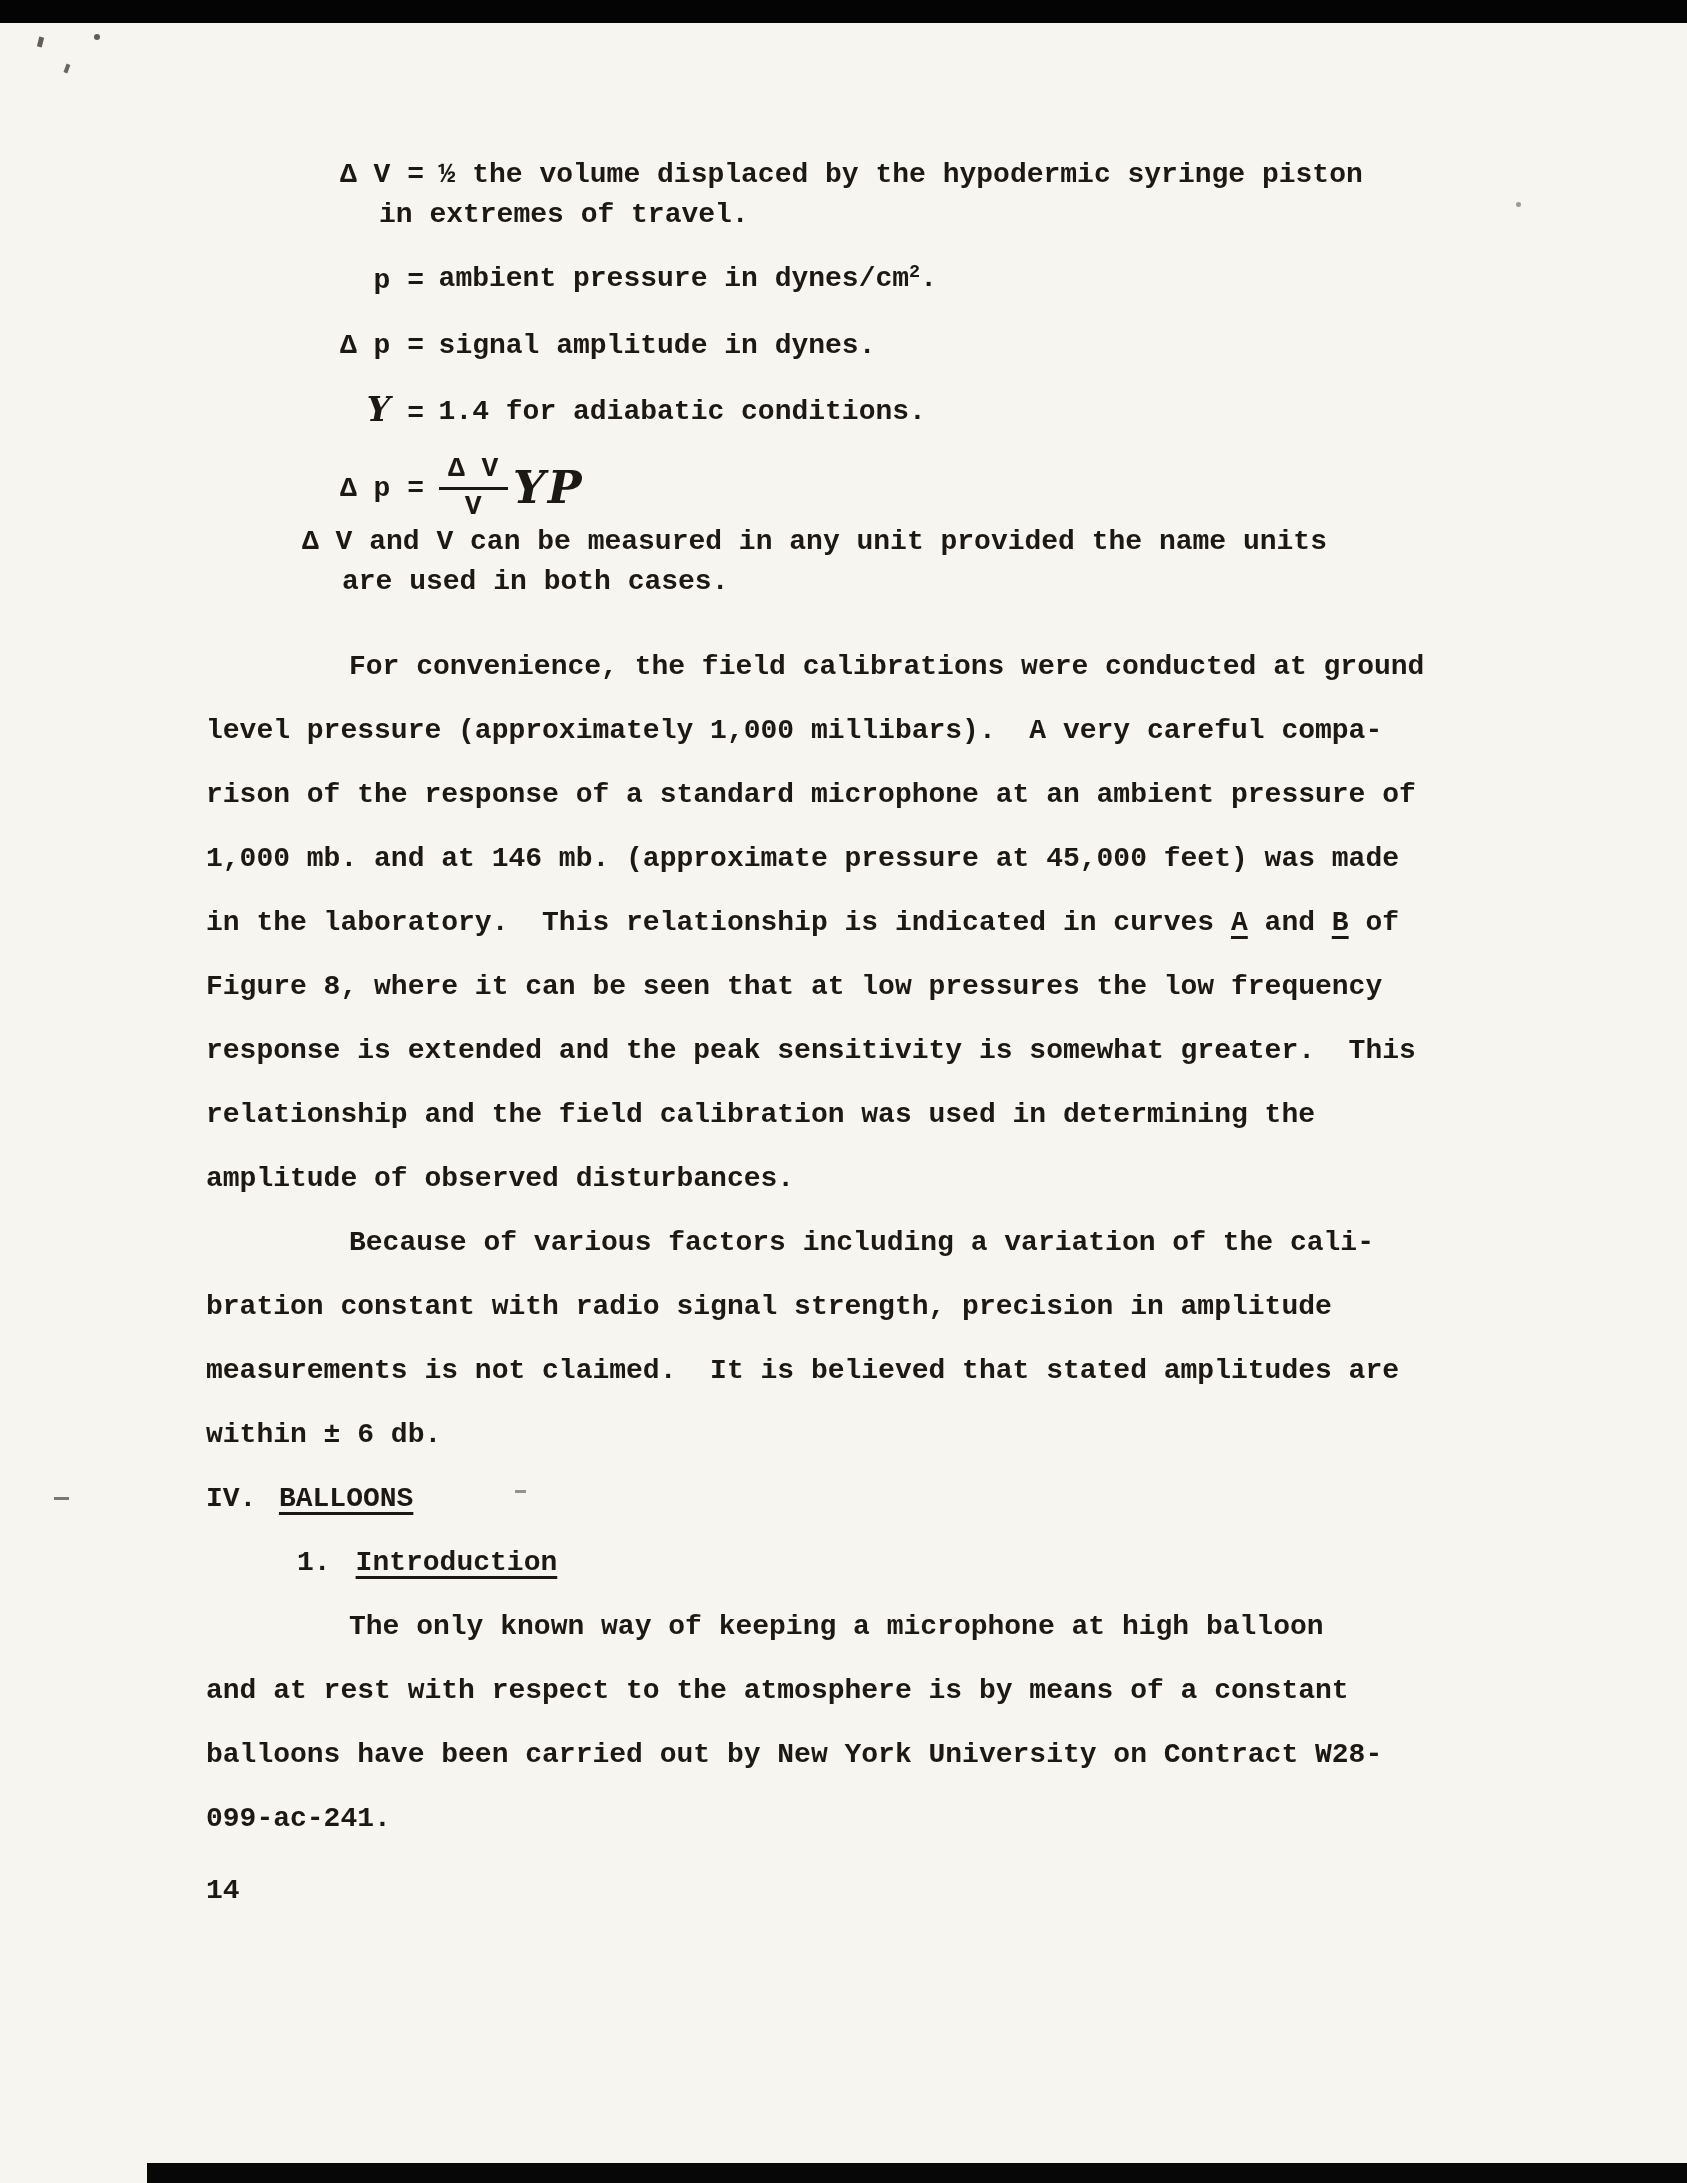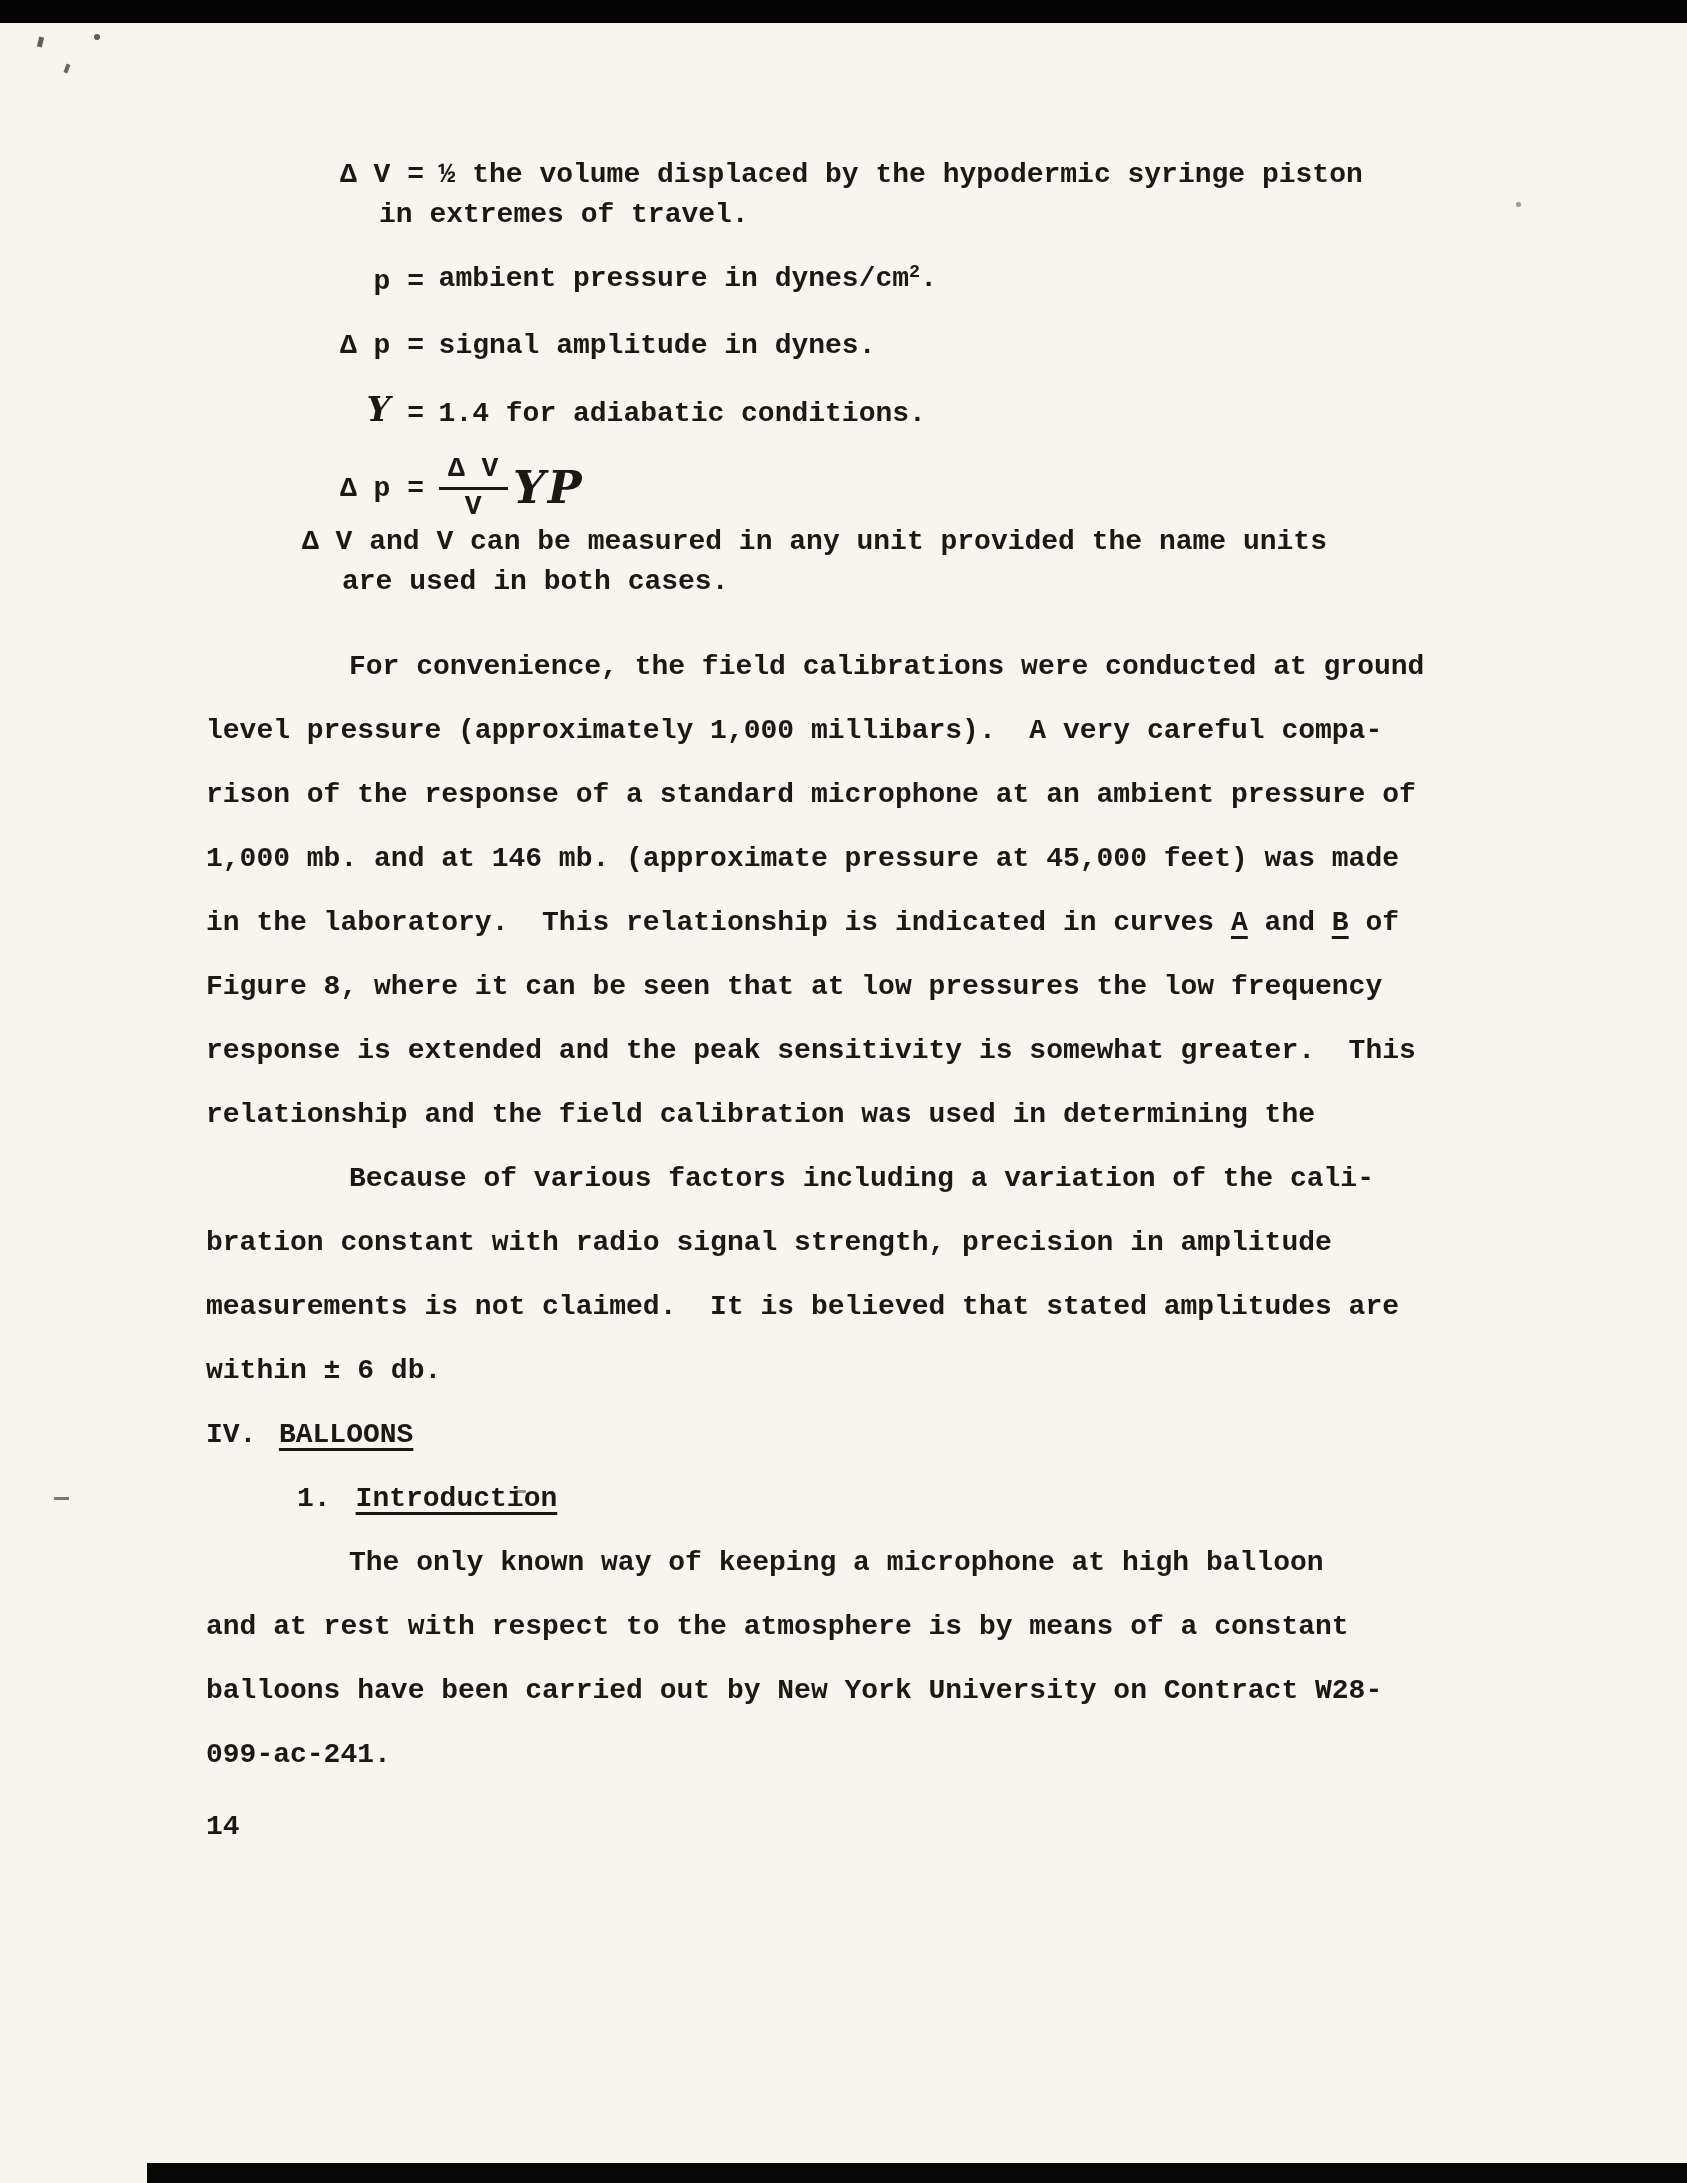--- a/index.html
+++ b/index.html
@@ -24,21 +24,21 @@
   .edge-bottom {
     position: absolute; bottom: 0; left: 147px; right: 0;
     height: 20.5px;
     background: #070707;
   }
   .content {
     position: absolute; top: 155px; left: 206px; width: 1257px;
     font-size: 28px;
   }
   
-  .def-row { display: flex; align-items: flex-end; line-height: 40px; white-space: pre; }
+  .def-row { display: flex; align-items: center; line-height: 40px; white-space: pre; }
   .def-sym { flex: none; width: 218px; padding-right: 14.6px; text-align: right; }
   .def-cont { margin-left: 173px; line-height: 40px; white-space: pre; }
   .gap-s { margin-top: 24px; }
   .sup { font-size: 18.5px; position: relative; top: -9.3px; }
   .gamma-glyph { font-family: "DejaVu Serif", serif; font-style: italic; font-size: 33px; }
   
   .formula { display: flex; align-items: center; margin-top: 20px; white-space: pre; }
   .frac { display: inline-flex; flex-direction: column; align-items: center; }
   .frac .num { padding: 0 9.3px 2.6px 9.3px; border-bottom: 3.3px solid #1c1814; line-height: 30px; }
   .frac .den { padding-top: 2.6px; line-height: 30px; }
@@ -120,20 +120,21 @@
 
     <div>
       <div class="ln indent">For convenience, the field calibrations were conducted at ground</div>
       <div class="ln">level pressure (approximately 1,000 millibars).  A very careful compa-</div>
       <div class="ln">rison of the response of a standard microphone at an ambient pressure of</div>
       <div class="ln">1,000 mb. and at 146 mb. (approximate pressure at 45,000 feet) was made</div>
       <div class="ln"><span>in the laboratory.  This relationship is indicated in curves </span><span class="u">A</span><span> and </span><span class="u">B</span><span> of</span></div>
       <div class="ln">Figure 8, where it can be seen that at low pressures the low frequency</div>
       <div class="ln">response is extended and the peak sensitivity is somewhat greater.  This</div>
       <div class="ln">relationship and the field calibration was used in determining the</div>
+      <div class="ln">amplitude of observed disturbances.</div>
     </div>
 
     <div>
       <div class="ln indent">Because of various factors including a variation of the cali-</div>
       <div class="ln">bration constant with radio signal strength, precision in amplitude</div>
       <div class="ln">measurements is not claimed.  It is believed that stated amplitudes are</div>
       <div class="ln">within ± 6 db.</div>
     </div>
 
     <div class="ln"><span>IV.</span><span class="h-title u">BALLOONS</span></div>

